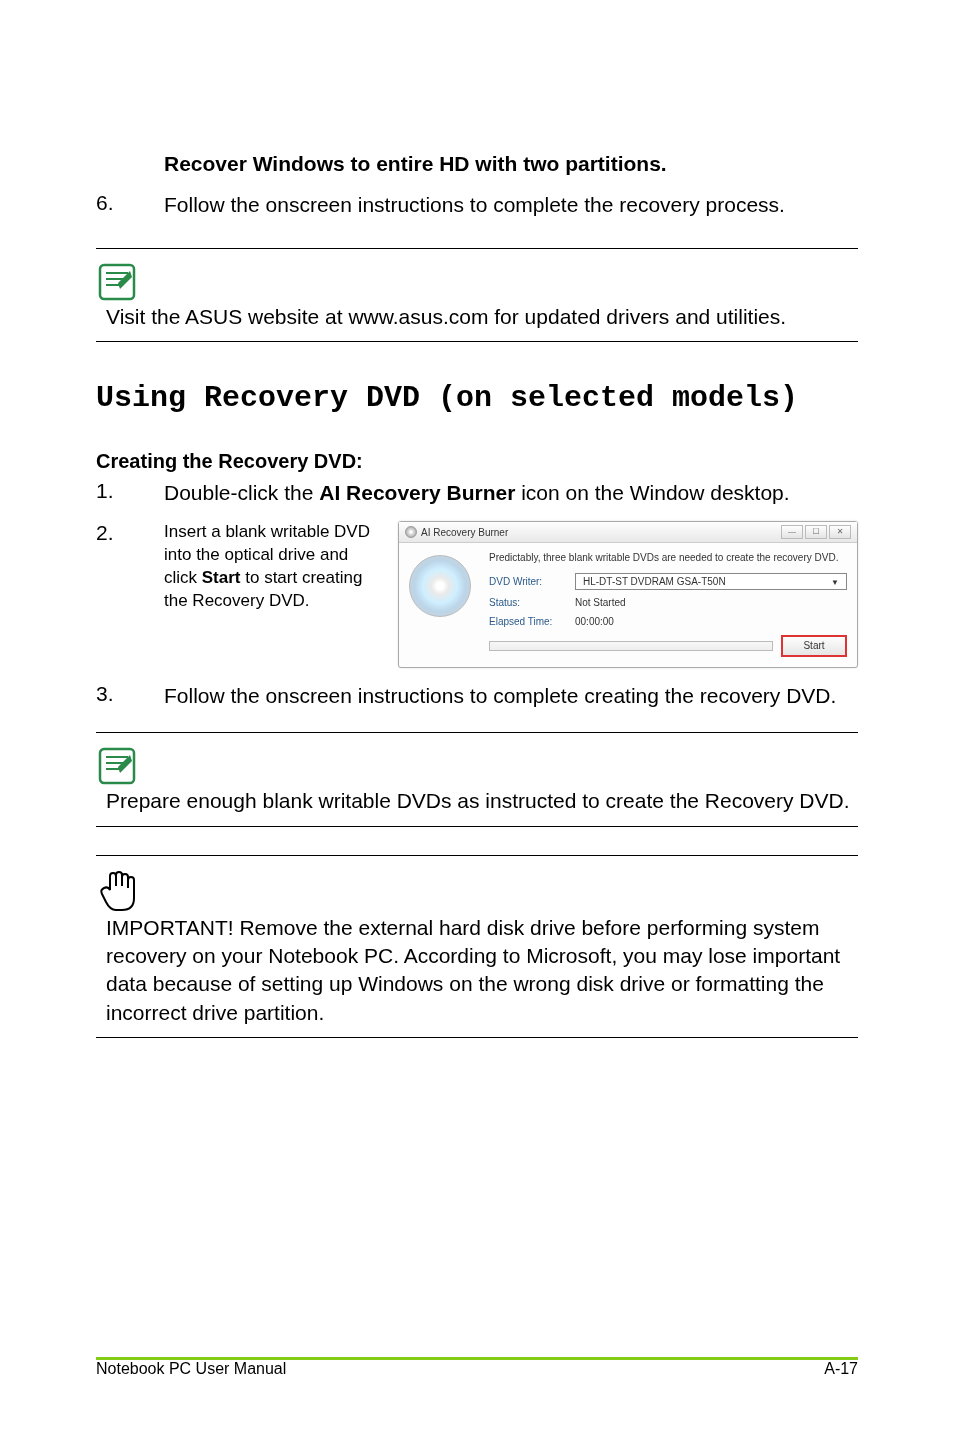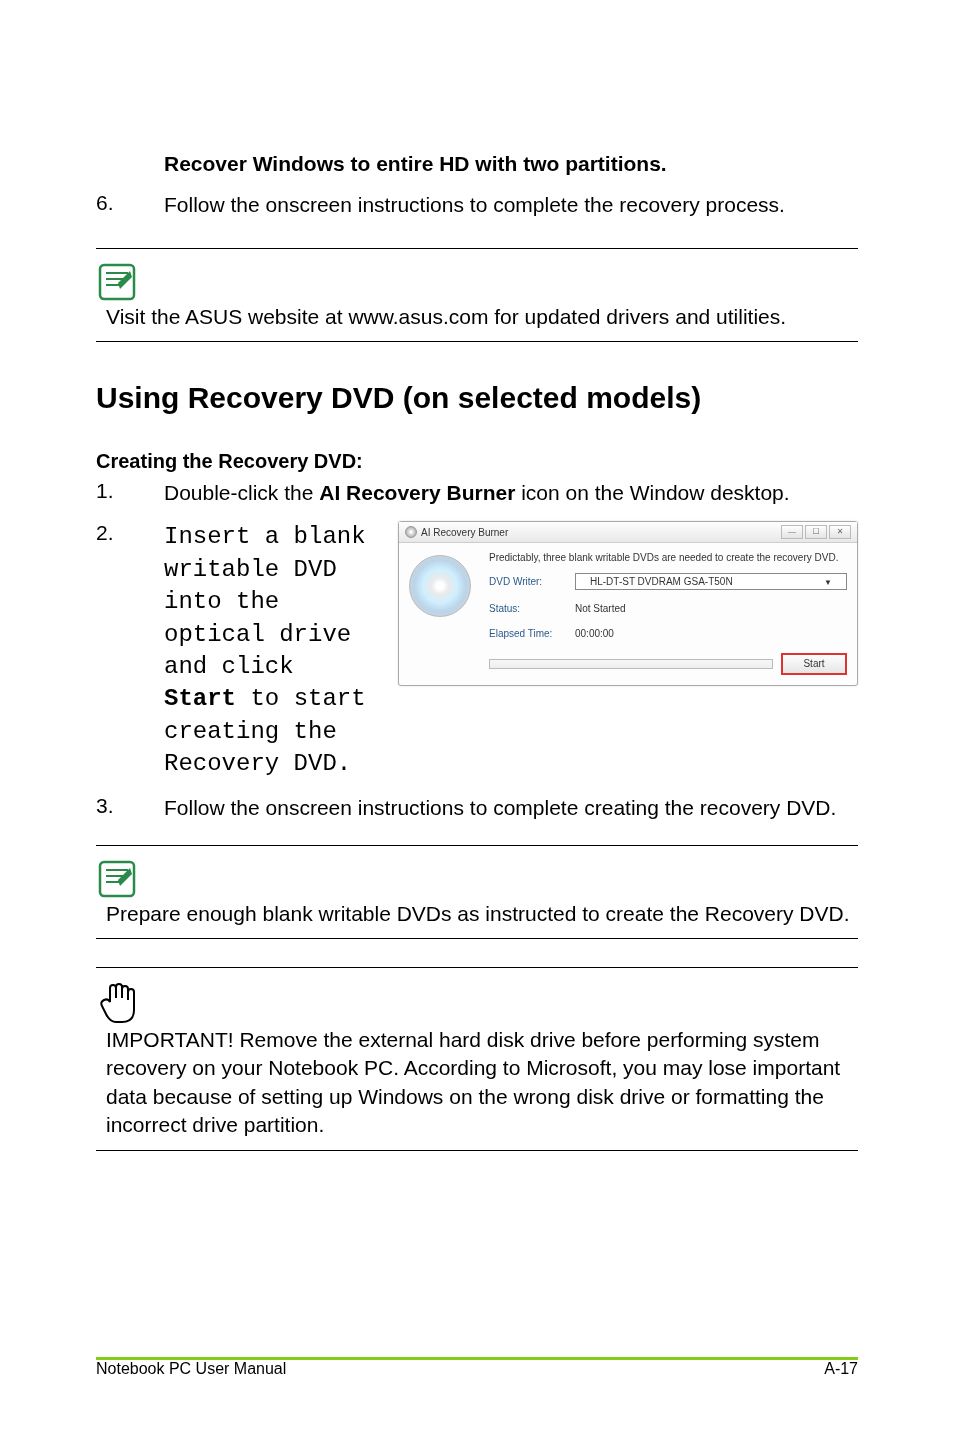--- a/index.html
+++ b/index.html
@@ -32,24 +32,24 @@
   }
   .note-icon {
     width: 54px;
     flex-shrink: 0;
     display: flex;
     align-items: flex-start;
     justify-content: flex-start;
     padding-top: 2px;
   }
   .note-text { flex: 1; font-size: 21px; line-height: 1.35; padding-left: 10px; }
-  h1.section { font-size: 30px; font-weight: bold; margin-top: 38px; margin-bottom: 34px; line-height: 1.2; }
+  h1.section { font-size: 30px; font-weight: bold; margin-top: 38px; margin-bottom: 34px; line-height: 1.2; font-family: Liberation Mono, monospace; }
   h2.sub { font-size: 20px; font-weight: bold; margin-bottom: 4px; }
   .row2-wrap { display: flex; gap: 18px; align-items: flex-start; }
-  .row2-text { width: 216px; font-size: 24px; line-height: 1.35; font-family: Liberation Mono, monospace; }
+  .row2-text { width: 216px; font-size: 17px; line-height: 1.35; }
   .screenshot {
     flex: 1;
     border: 1px solid #aaa;
     border-radius: 3px;
     background: #fdfdfd;
     font-family: "Segoe UI", Tahoma, sans-serif;
     font-size: 10px;
     color: #333;
     box-shadow: 0 0 2px rgba(0,0,0,0.15);
   }
@@ -72,24 +72,24 @@
   .ss-body { display: flex; padding: 8px 10px 10px 10px; gap: 18px; }
   .ss-disc {
     width: 62px; height: 62px; border-radius: 50%;
     background: radial-gradient(circle, #fff 8%, #eaeaea 20%, #cfefff 40%, #bcd5e8 60%, #d4d4d4 100%);
     border: 1px solid #bbb;
     flex-shrink: 0;
     margin-top: 4px;
   }
   .ss-right { flex: 1; }
   .ss-pred { font-size: 10px; margin-bottom: 8px; }
-  .ss-row { display: flex; align-items: center; margin-bottom: 12px; }
+  .ss-row { display: flex; align-items: center; margin-bottom: 6px; }
   .ss-label { width: 86px; color: #2a5a8a; font-size: 10px; }
   .ss-val { flex: 1; font-size: 10px; }
-  .ss-select { flex: 1; border: 1px solid #888; height: 17px; display: flex; align-items: flex-end; justify-content: space-between; padding: 0 14px; background: #fff; }
+  .ss-select { flex: 1; border: 1px solid #888; height: 17px; display: flex; align-items: flex-end; justify-content: space-between; padding: 0 7px; background: #fff; }
   .ss-caret { font-size: 8px; color: #333; }
   .ss-bottom { display:flex; align-items:center; gap:8px; margin-top:2px;}
   .ss-progress { flex:1; height: 10px; border: 1px solid #bbb; background: linear-gradient(#f7f7f7,#eee); }
   .ss-start { width: 66px; height: 22px; border: 2px solid #d33; background: linear-gradient(#fdfdfd,#e6e6e6); display:flex; align-items:center; justify-content:center; font-size:10px; }
   .footer {
     position: absolute;
     bottom: 60px;
     left: 96px;
     right: 96px;
     display: flex;

